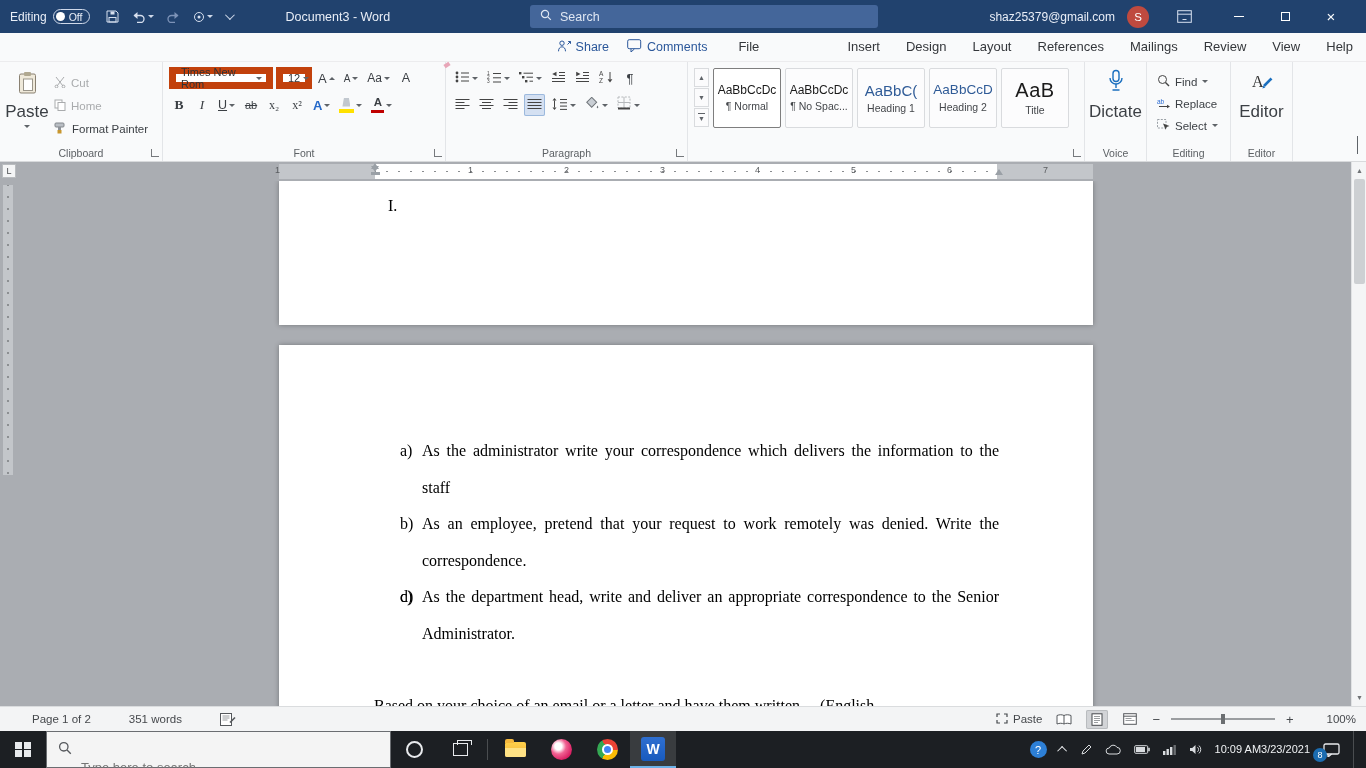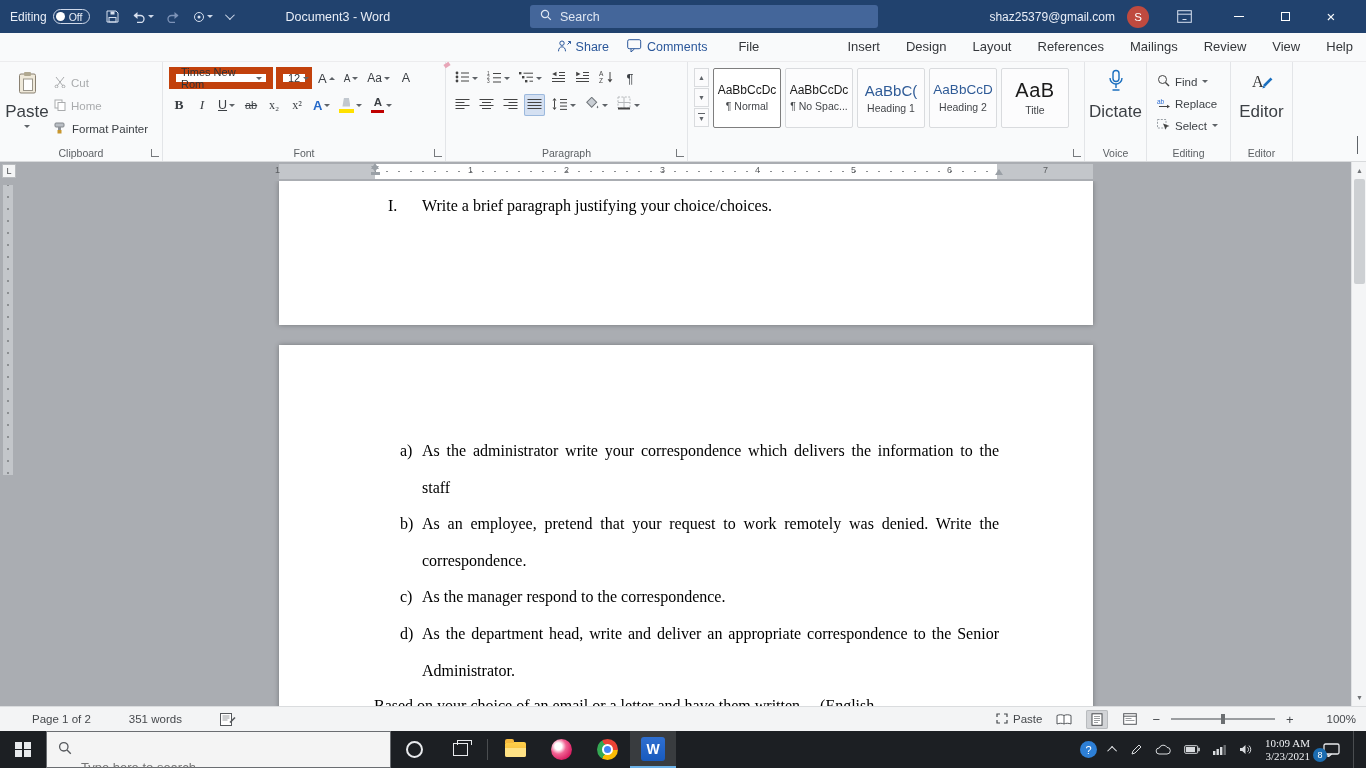--- a/index.html
+++ b/index.html
@@ -164,21 +164,21 @@
 .folder:after{content:"";position:absolute;left:0;bottom:0;width:21px;height:9px;background:#ffe285;border-radius:0 0 2px 2px;}
 .pinkapp{width:21px;height:21px;border-radius:50%;background:radial-gradient(circle at 35% 35%,#ffffff 18%,#f06292 40%,#d81b60 75%,#b71c4c);}
 .chrome{position:relative;width:21px;height:21px;border-radius:50%;background:conic-gradient(from -30deg,#ea4335 0 120deg,#4285f4 0 120deg,#fbbc05 120deg 240deg,#34a853 240deg 360deg);}
 .chrome:after{content:"";position:absolute;inset:5px;border-radius:50%;background:#4285f4;border:2px solid #fff;}
 .wordtile{width:24px;height:24px;border-radius:3px;background:linear-gradient(#2f6fd0,#185abd);color:#fff;font-weight:bold;font-size:14px;display:flex;align-items:center;justify-content:center;}
 .tbtn.active-task{background:rgba(255,255,255,.13);border-bottom:2px solid #6cb2e8;}
 .tray{position:absolute;right:0;top:0;height:37px;display:flex;align-items:center;gap:13px;padding-right:8px;}
 .helpcirc{width:17px;height:17px;border-radius:50%;background:#2d7fd6;color:#fff;font-size:11px;display:flex;align-items:center;justify-content:center;}
 .trayic{display:flex;align-items:center;justify-content:center;}
 .chevup-w{width:7px;height:7px;border-left:1.5px solid #e8eaed;border-top:1.5px solid #e8eaed;transform:rotate(45deg) translateY(2px);}
-.clock{display:flex;flex-direction:column;align-items:flex-end;font-size:11px;line-height:13px;color:#f0f2f4;font-family:Liberation Serif, serif;}
+.clock{display:flex;flex-direction:row;align-items:flex-end;font-size:11px;line-height:13px;color:#f0f2f4;}
 .notif{position:relative;display:flex;align-items:center;}
 .badge{position:absolute;left:-10px;bottom:-5px;min-width:14px;height:14px;border-radius:7px;background:#1b6cb0;color:#fff;font-size:9px;display:flex;align-items:center;justify-content:center;padding:0 3px;}
 .showdesk{width:5px;border-left:1px solid #4a4d50;height:100%;}
 </style>
 </head>
 <body>
 
 <div class="app">
 
   <header class="titlebar">
@@ -677,40 +677,38 @@
         <span class="rnum" style="left: 1043px;"><span>7</span></span>
       </div>
     <div class="vruler"></div>
 
     <div class="docarea">
       <div class="page page1">
         <div class="doclist p1">
 
             <div class="item">
               <span class="marker">I.</span>
-              <span>Write a brief paragraph justifying your choice/choices.</span>
             </div>
           </div>
       </div>
       <div class="page page2">
         <div class="doclist p2">
 
             <div class="item">
               <span class="marker">a)</span>
               <span>As the administrator write your correspondence which delivers the information to the staff</span>
             </div>
 
             <div class="item">
               <span class="marker">b)</span>
               <span>As an employee, pretend that your request to work remotely was denied. Write the correspondence.</span>
             </div>
 
             <div class="item">
               <span class="marker">c)</span>
-              <span>As the manager respond to the correspondence.</span>
             </div>
 
             <div class="item">
               <span class="marker">d)</span>
               <span>As the department head, write and deliver an appropriate correspondence to the Senior Administrator.</span>
             </div>
           </div>
         <div class="clipline">Based on your choice of an email or a letter and have them written ... (English</div>
       </div>
     </div>

